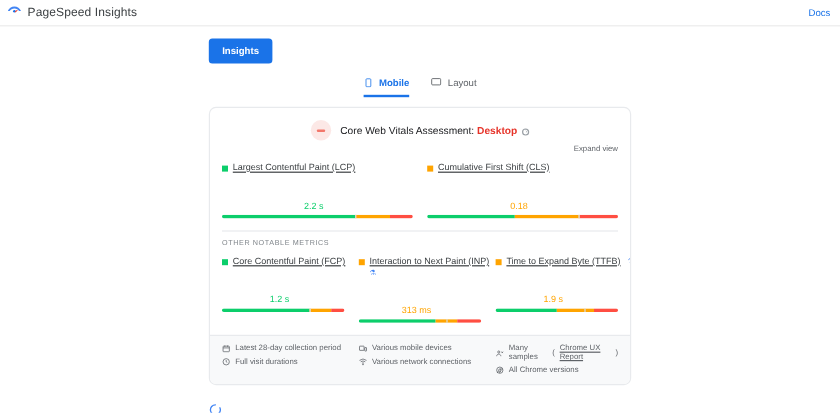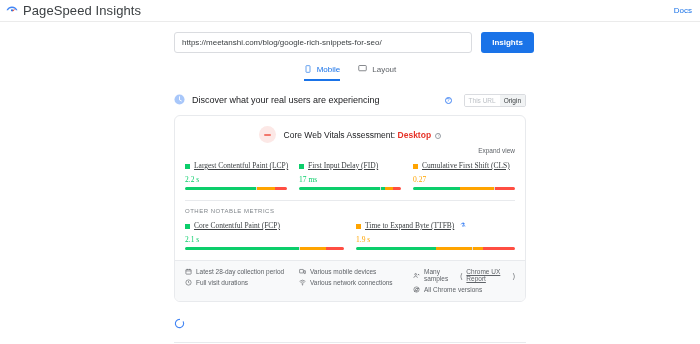--- a/index.html
+++ b/index.html
@@ -12,21 +12,21 @@
   }
 
   
   .topbar {
     height: 22px;
     display: flex; align-items: center;
     padding: 0 8px 0 6px;
     border-bottom: 1px solid #ebebeb;
   }
   .brand { display: flex; align-items: center; gap: 5px; }
-  .brand-title { font-size: 13px; color: #3c4043; letter-spacing: .1px; }
+  .brand-title { font-size: 10px; color: #3c4043; letter-spacing: .1px; }
   .topbar-spacer { flex: 1; }
   .docs-link { font-size: 8px; color: #1a73e8; text-decoration: none; }
 
   
   .url-row {
     display: flex; align-items: center; gap: 9px;
     margin: 10px 0 0 0;
     padding-left: 174px; padding-right: 166px;
   }
   .url-input {
@@ -47,21 +47,21 @@
   }
 
   
   .tabs { display: flex; justify-content: center; gap: 18px; margin-top: 11px; }
   .tab {
     display: flex; align-items: center; gap: 5px;
     font-size: 8px; padding-bottom: 4px;
     color: #5f6368; cursor: pointer;
     border-bottom: 2px solid transparent;
   }
-  .tab.active { color: #1a73e8; border-bottom-color: #1a73e8; }
+  .tab.active { color: #1a73e8; border-bottom-color: #1a73e8; font-weight: bold; }
 
   
   .wrap { padding: 0 174px; margin-top: 8px; }
   .section-head {
     display: flex; align-items: center; gap: 7px;
     padding: 2px 0 6px 0;
   }
   .section-title { font-size: 9px; color: #202124; }
   .head-spacer { flex: 1; }
   .help-dot {
@@ -100,34 +100,34 @@
   .mini-help {
     display: inline-block; width: 6px; height: 6px; border-radius: 50%;
     border: 1px solid #9aa0a6; color: #9aa0a6;
     font-size: 4.5px; line-height: 4.5px; text-align: center;
     vertical-align: 1px; margin-left: 2px; cursor: pointer;
   }
   .expand-row { display: flex; justify-content: flex-end; padding: 2px 10px 4px 0; }
   .expand-link { font-size: 6.5px; color: #5f6368; cursor: pointer; }
 
   .metrics { display: flex; padding: 3px 10px 10px 10px; gap: 12px; }
-  .metric { flex: 1; min-width: 0; font-family: Liberation Serif, serif; }
+  .metric { flex: 1; min-width: 0; }
   .metric-head { display: flex; align-items: flex-start; gap: 4px; }
   .sq { width: 5px; height: 5px; margin-top: 3px; flex: none; }
   .sq.good { background: #0cce6b; }
   .sq.avg  { background: #ffa400; }
   .metric-name {
     font-size: 7.5px; color: #3c4043;
     text-decoration: underline; cursor: pointer;
     white-space: nowrap;
   }
   .beta-ico { font-size: 6px; color: #4285f4; margin-left: 2px; }
   .beta-below { font-size: 6px; color: #4285f4; padding-left: 9px; margin-top: 1px; }
   .metric-val {
-    font-size: 7.5px; text-align: left; margin-top: 5px; padding-right: 6px;
+    font-size: 7.5px; text-align: center; margin-top: 23px; padding-right: 6px;
   }
   .metric-val.good { color: #0cce6b; }
   .metric-val.avg  { color: #ffa400; }
   .bar { display: flex; height: 3px; border-radius: 2px; overflow: hidden; margin-top: 3px; position: relative; }
   .bar > i { display: block; height: 100%; }
   .bar .g { background: #0cce6b; }
   .bar .o { background: #ffa400; }
   .bar .r { background: #ff4e42; }
   .tick {
     position: absolute; top: -3px;
@@ -171,21 +171,20 @@
         <path d="M16.6 10.2l-4 3.1 1.2 1.5 3.6-3.4z" fill="#ea4335"></path>
       </svg>
     </span>
     <span class="brand-title">PageSpeed Insights</span>
   </div>
   <div class="topbar-spacer"></div>
   <a class="docs-link" href="#">Docs</a>
 </div>
 
 <div class="url-row">
-  <input class="url-input" type="text" value="https://meetanshi.com/blog/google-rich-snippets-for-seo/" style="">
   <button class="analyze-btn">Insights</button>
 </div>
 
 <div class="tabs">
   <div class="tab active">
     <span>
       <svg width="8" height="8" viewBox="0 0 24 24" fill="none" stroke="#1a73e8" stroke-width="2">
         <rect x="6" y="2" width="12" height="20" rx="2"></rect>
       </svg>
     </span>
@@ -196,35 +195,20 @@
       <svg width="9" height="9" viewBox="0 0 24 24" fill="none" stroke="#5f6368" stroke-width="2">
         <rect x="2" y="4" width="20" height="14" rx="2"></rect>
       </svg>
     </span>
     <span>Layout</span>
   </div>
 </div>
 
 <div class="wrap">
 
-  <div class="section-head">
-    <span>
-      <svg width="11" height="11" viewBox="0 0 24 24">
-        <circle cx="12" cy="12" r="11" fill="#a8c7fa"></circle>
-        <path d="M12 6v7l4 2" stroke="#fff" stroke-width="2" fill="none" stroke-linecap="round"></path>
-      </svg>
-    </span>
-    <span class="section-title">Discover what your real users are experiencing</span>
-    <span class="head-spacer"></span>
-    <span class="help-dot">?</span>
-    <div class="seg">
-      <div class="seg-btn">This URL</div>
-      <div class="seg-btn on">Origin</div>
-    </div>
-  </div>
 
   <div class="card">
 
     <div class="cwv-head">
       <span class="fail-badge">
         <span class="fail-dash"></span>
       </span>
       <span class="cwv-text">
         <span>Core Web Vitals Assessment:</span>
         <span class="cwv-status">Desktop</span>
@@ -245,40 +229,27 @@
         </div>
         <div class="metric-val good">2.2 s</div>
         <div class="bar">
           <i class="g" style="width:70%"></i>
             <i class="o" style="width:18%"></i>
             <i class="r" style="width:12%"></i>
           <span class="tick" style="left:70%"></span>
         </div>
       </div>
 
-      <div class="metric">
-        <div class="metric-head">
-          <span class="sq good"></span>
-          <span class="metric-name">First Input Delay (FID)</span>
-        </div>
-        <div class="metric-val good">17 ms</div>
-        <div class="bar">
-          <i class="g" style="width:84%"></i>
-            <i class="o" style="width:8%"></i>
-            <i class="r" style="width:8%"></i>
-          <span class="tick" style="left:79%"></span>
-        </div>
-      </div>
 
       <div class="metric">
         <div class="metric-head">
           <span class="sq avg"></span>
           <span class="metric-name">Cumulative First Shift (CLS)</span>
         </div>
-        <div class="metric-val avg">0.27</div>
+        <div class="metric-val avg">0.18</div>
         <div class="bar">
           <i class="g" style="width:46%"></i>
             <i class="o" style="width:34%"></i>
             <i class="r" style="width:20%"></i>
           <span class="tick" style="left:79%"></span>
         </div>
       </div>
 
     </div>
 
@@ -286,29 +257,43 @@
 
     <div class="onm-label">OTHER NOTABLE METRICS</div>
 
     <div class="metrics">
 
       <div class="metric">
         <div class="metric-head">
           <span class="sq good"></span>
           <span class="metric-name">Core Contentful Paint (FCP)</span>
         </div>
-        <div class="metric-val good">2.1 s</div>
+        <div class="metric-val good">1.2 s</div>
         <div class="bar">
           <i class="g" style="width:72%"></i>
             <i class="o" style="width:17%"></i>
             <i class="r" style="width:11%"></i>
           <span class="tick" style="left:72%"></span>
         </div>
       </div>
 
+      <div class="metric">
+        <div class="metric-head">
+          <span class="sq avg"></span>
+          <span class="metric-name">Interaction to Next Paint (INP)</span>
+        </div>
+        <div class="beta-below">⚗</div>
+        <div class="metric-val avg">313 ms</div>
+        <div class="bar">
+          <i class="g" style="width:63%"></i>
+            <i class="o" style="width:17%"></i>
+            <i class="r" style="width:20%"></i>
+          <span class="tick" style="left:72%"></span>
+        </div>
+      </div>
 
       <div class="metric">
         <div class="metric-head">
           <span class="sq avg"></span>
           <span class="metric-name">Time to Expand Byte (TTFB)</span>
           <span class="beta-ico">⚗</span>
         </div>
         <div class="metric-val avg">1.9 s</div>
         <div class="bar">
           <i class="g" style="width:50%"></i>

